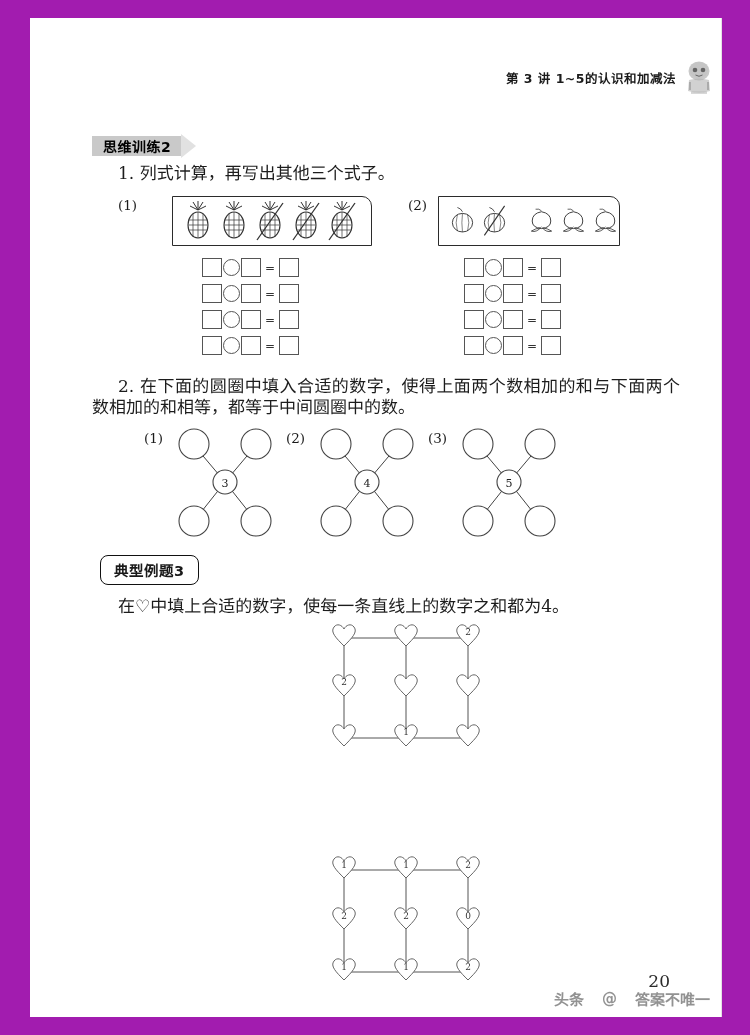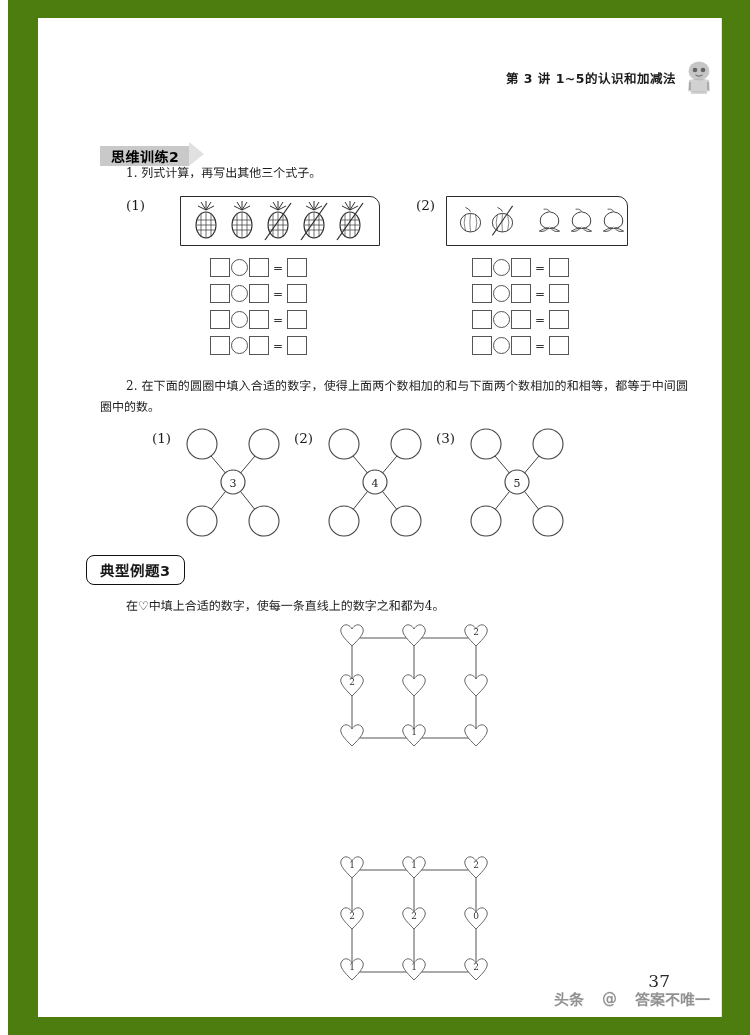--- a/index.html
+++ b/index.html
@@ -7,22 +7,21 @@
   body{
     width:750px;height:1035px;
     background:#ffffff;
     font-family:"DejaVu Serif","Liberation Serif",serif;
     color:#1a1a1a;
     position:relative;
     overflow:hidden;
   }
   .page{
     position:absolute;inset:0;
-    background:#4d7c0f;
-    margin-left:8px;
+    background:#a21caf;
   }
   .page-inner{
     position:absolute;
     left:30px;top:18px;right:28px;bottom:18px;
     background:#ffffff;
     box-shadow:0 0 0 0 transparent;
   }
 
   
   .run-head{
@@ -35,52 +34,52 @@
     color:#1b1b1b;white-space:nowrap;
     font-family:"DejaVu Sans","Liberation Sans",sans-serif;
   }
   .mascot{
     width:34px;height:38px;display:block;opacity:.85;
   }
 
   
   .banner-gray{
     position:absolute;left:62px;top:108px;
-    display:flex;align-items:flex-end;height:40px;
+    display:flex;align-items:center;height:40px;
   }
   .banner-gray .bg{
     background:#c9c9c9;color:#000;
     font-family:"DejaVu Sans","Liberation Sans",sans-serif;
     font-weight:bold;font-size:14px;
     display:flex;align-items:center;
     padding:0 10px 0 11px;
     letter-spacing:.5px;
   }
   .banner-gray .arrow{
     width:0;height:0;
     border-top:12px solid transparent;
     border-bottom:12px solid transparent;
     border-left:15px solid #c9c9c9;
     opacity:.55;
   }
 
   
   .banner-round{
-    position:absolute;left:48px;top:537px;
+    position:absolute;left:70px;top:537px;
     border:1.4px solid #111;border-radius:8px;
     padding:3px 13px 4px 13px;
     font-family:"DejaVu Sans","Liberation Sans",sans-serif;
     font-weight:bold;font-size:14.5px;letter-spacing:.5px;
     background:#fff;
   }
 
   
   .txt{
     position:absolute;
-    font-size:12px;line-height:21px;
+    font-size:17px;line-height:21px;
     color:#1c1c1c;
     text-align:justify;
   }
   .txt.indent{text-indent:26px;}
   .q-num{font-family:"DejaVu Serif","Liberation Serif",serif;}
   .lbl-bold{font-weight:bold;}
 
   
   .pic-box{
     position:absolute;
@@ -485,21 +484,21 @@
             <path d="M90 126 C82 118 76 112 80 107 C83 103 88 105 90 109 C92 105 97 103 100 107 C104 112 98 118 90 126 Z" fill="#fff" stroke="#666" stroke-width="1"></path>
       <text x="90" y="115.5" text-anchor="middle" font-size="9" font-family="DejaVu Serif, serif" fill="#333">1</text>
           </g>
       <g>
             <path d="M152 126 C144 118 138 112 142 107 C145 103 150 105 152 109 C154 105 159 103 162 107 C166 112 160 118 152 126 Z" fill="#fff" stroke="#666" stroke-width="1"></path>
       <text x="152" y="115.5" text-anchor="middle" font-size="9" font-family="DejaVu Serif, serif" fill="#333">2</text>
           </g>
     </svg>
   </div>
 
-  <div class="page-no">37</div>
+  <div class="page-no">20</div>
 
   <div class="watermark">
     <span>头条</span>
     <span class="at">@</span>
     <span>答案不唯一</span>
   </div>
 
   <div class="edge-line"></div>
 
 </div>

